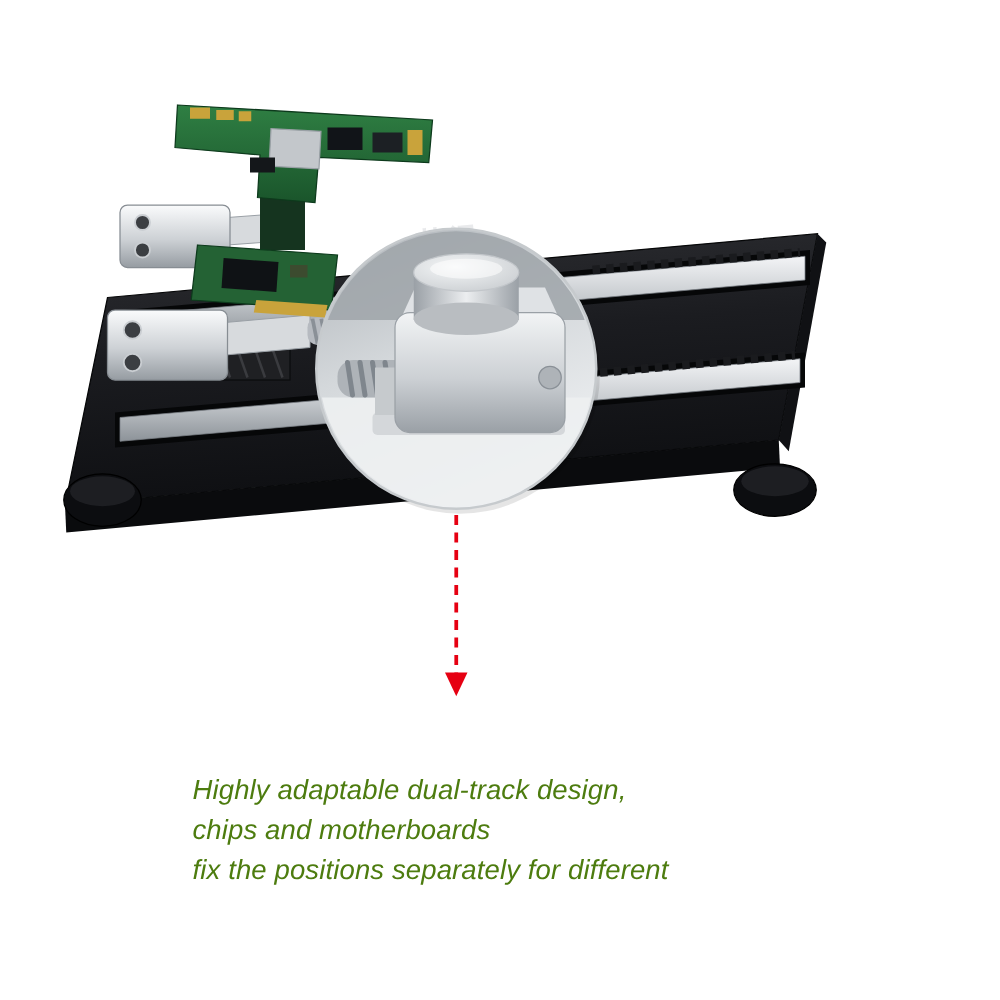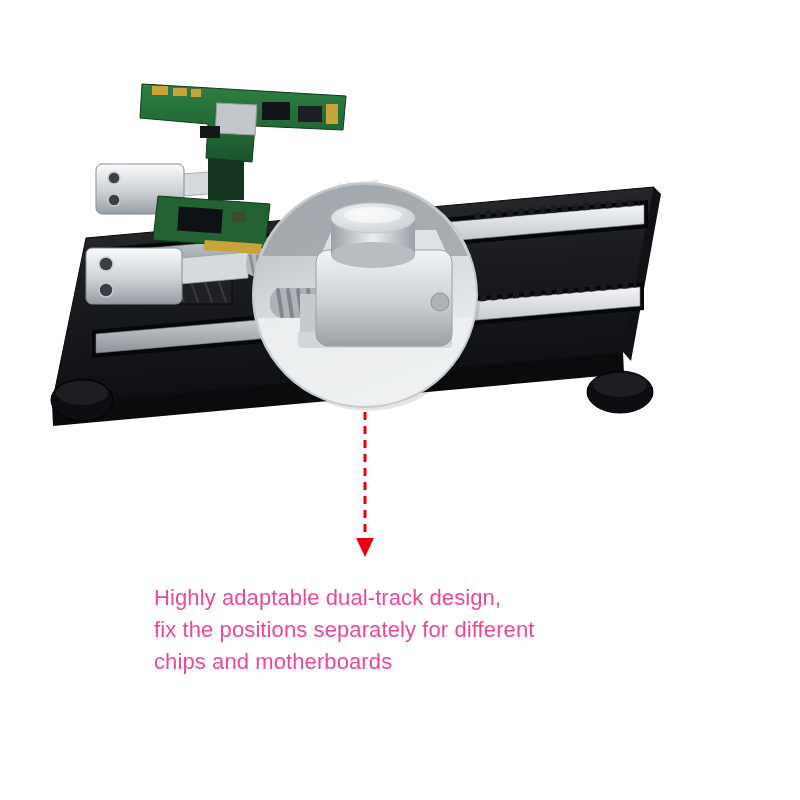--- a/index.html
+++ b/index.html
@@ -7,26 +7,27 @@
     position:relative;
     width:800px;height:800px;
     background:#ffffff;
     overflow:hidden;
     font-family:"Liberation Sans", sans-serif;
   }
   .photo-svg{position:absolute;left:0;top:0;}
   .caption{
     position:absolute;
     left:154px;
-    top:582px;
+    top:616px;
     width:540px;
     font-size:22px;
     line-height:32px;
-    color:#ec4899;
+    color:#4d7c0f;
     letter-spacing:0.1px;
+    font-style:italic;
   }
   .caption div{white-space:nowrap;}
 </style>
 </head>
 <body>
 
 <div class="stage">
 
   <svg class="photo-svg" width="800" height="800" viewBox="0 0 800 800">
     <defs>
@@ -185,17 +186,17 @@
     </g>
 
     <g>
       <line x1="365" y1="412" x2="365" y2="540" stroke="#e60012" stroke-width="3" stroke-dasharray="8 6"></line>
       <polygon points="356,538 374,538 365,557" fill="#e60012"></polygon>
     </g>
   </svg>
 
   <div class="caption">
     <div>Highly adaptable dual-track design,</div>
+    <div>chips and motherboards</div>
     <div>fix the positions separately for different</div>
-    <div>chips and motherboards</div>
   </div>
 
 </div>
 
 </body></html>

